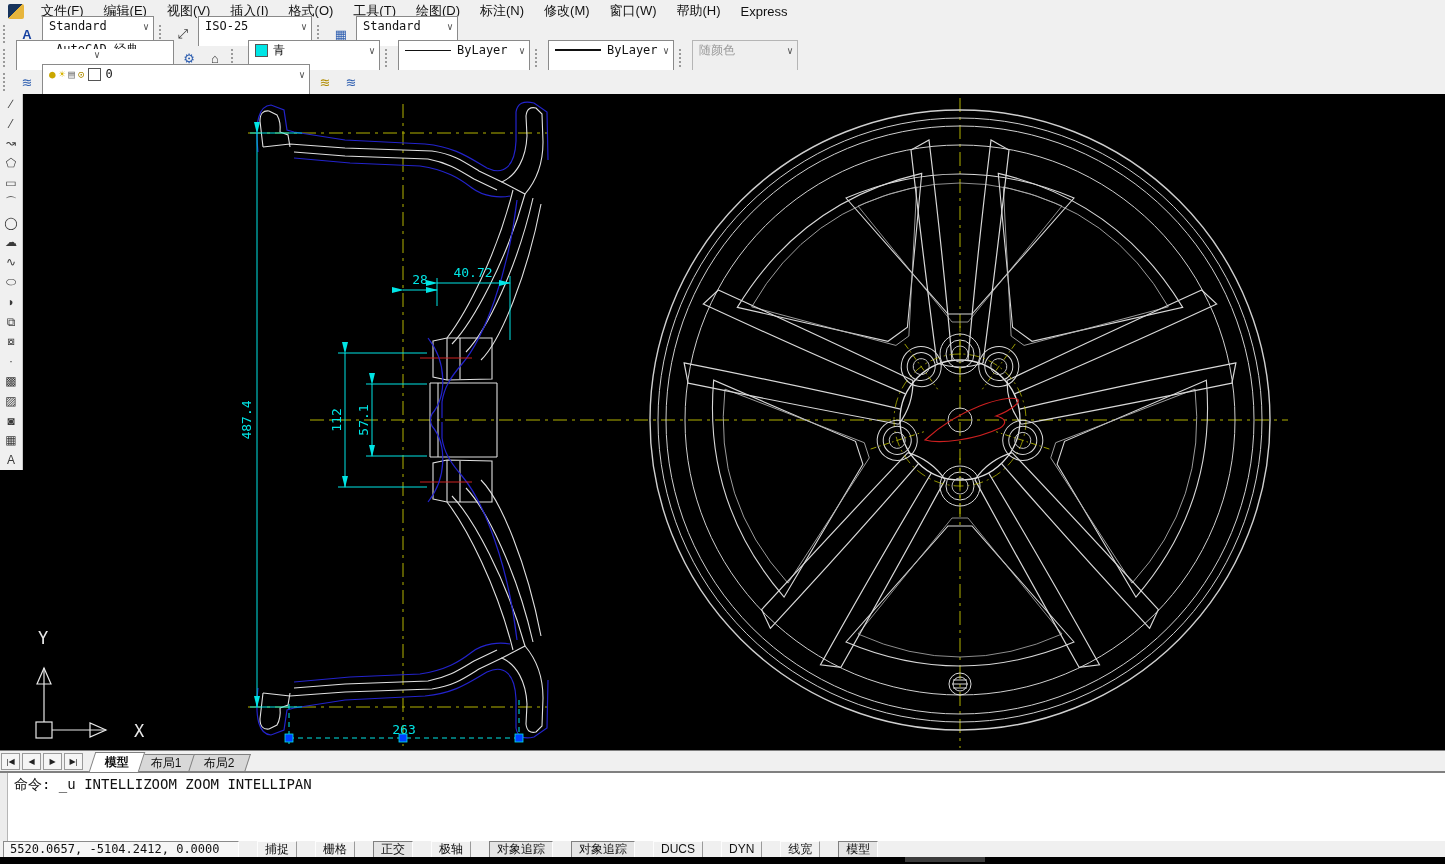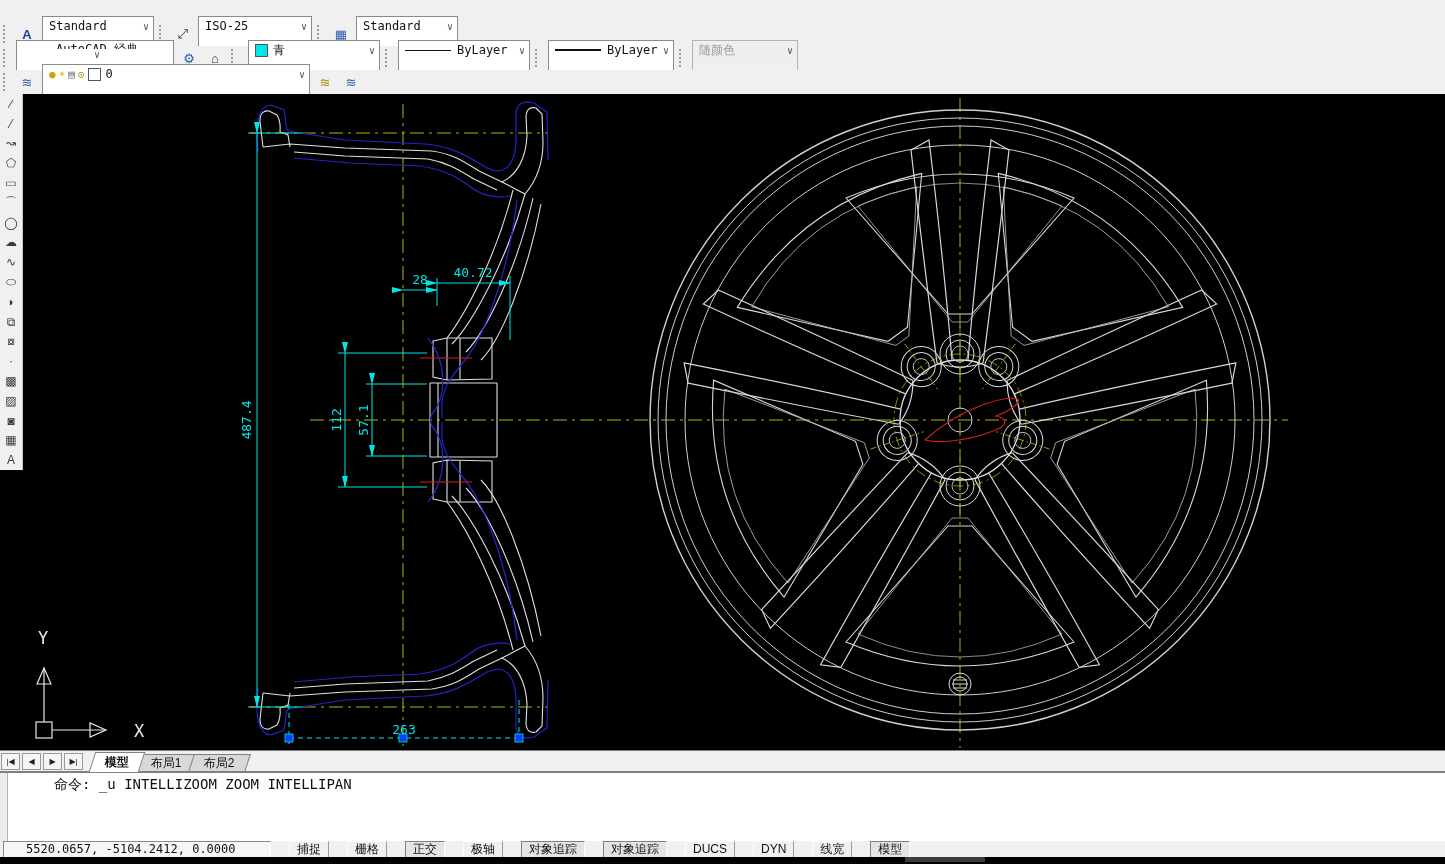--- a/index.html
+++ b/index.html
@@ -37,43 +37,58 @@
           display:flex;align-items:flex-end;border-top:1px solid #808080;}
   .navbtn{width:17px;height:15px;background:#f5f5f5;border:1px solid #9a9a9a;margin:0 1px 2px 1px;
           font-size:8px;display:flex;align-items:center;justify-content:center;color:#222;}
   .tab{height:17px;padding:0 12px;border:1px solid #808080;border-bottom:none;margin-left:-4px;
        display:flex;align-items:center;font-size:12px;background:#d8d8d8;
        transform:skewX(-18deg);}
   .tab span{transform:skewX(18deg);}
   .tab.active{background:#fff;font-weight:bold;z-index:2;height:19px;}
   
   #cmdwin{position:absolute;left:0;top:771px;width:1445px;height:70px;background:#fff;
-          border-top:2px solid #808080;display:flex;gap:40px;}
+          border-top:2px solid #808080;display:flex;}
   #cmdgrip{width:7px;background:#ececec;border-right:1px solid #b5b5b5;}
   #cmdbody{flex:1;display:flex;flex-direction:column;font-family:"DejaVu Sans Mono",monospace;font-size:14px;}
   #cmdhist{flex:1;padding:3px 6px;border-bottom:1px solid #9a9a9a;}
   #cmdprompt{height:24px;padding:3px 6px;}
   
   #statusbar{position:absolute;left:0;top:841px;width:1445px;height:16px;background:#f0f0f0;
              display:flex;align-items:center;font-size:12px;}
-  #coords{width:222px;height:15px;margin-left:3px;padding:0 22px;background:#f6f6f6;
+  #coords{width:222px;height:15px;margin-left:3px;padding:0 6px;background:#f6f6f6;
           border:1px solid;border-color:#8a8a8a #fff #fff #8a8a8a;
           font-family:"DejaVu Sans Mono",monospace;font-size:12px;display:flex;align-items:center;}
   .stbtn{height:15px;padding:0 7px;margin-left:18px;display:flex;align-items:center;white-space:nowrap;
          border:1px solid;border-color:#fdfdfd #9a9a9a #9a9a9a #fdfdfd;background:#f0f0f0;}
   .stbtn.on{border-color:#808080 #fdfdfd #fdfdfd #808080;background:#e4e4e4;}
   #bottomedge{position:absolute;left:0;top:857px;width:1445px;height:7px;background:#000;}
   #bottomedge .notch{position:absolute;left:905px;top:0;width:80px;height:5px;background:#3c3c3c;}
   svg text{font-family:"DejaVu Sans Mono",monospace;}
 </style>
 </head>
 <body>
 
 <div id="app">
 
+  <div id="menubar">
+    <div class="applogo"></div>
+    <div class="mitem">文件(F)</div>
+    <div class="mitem">编辑(E)</div>
+    <div class="mitem">视图(V)</div>
+    <div class="mitem">插入(I)</div>
+    <div class="mitem">格式(O)</div>
+    <div class="mitem">工具(T)</div>
+    <div class="mitem">绘图(D)</div>
+    <div class="mitem">标注(N)</div>
+    <div class="mitem">修改(M)</div>
+    <div class="mitem">窗口(W)</div>
+    <div class="mitem">帮助(H)</div>
+    <div class="mitem">Express</div>
+  </div>
 
   <div class="tbrow" style="top:22px;">
     <div class="grip"></div>
     <div class="tbicon" style="color:#1540a0;font-weight:bold;">A</div>
     <div class="combo" style="width:102px;">
       <span class="val">Standard</span>
       <span class="chev">∨</span>
     </div>
     <div class="grip"></div>
     <div class="tbicon">⤢</div>

